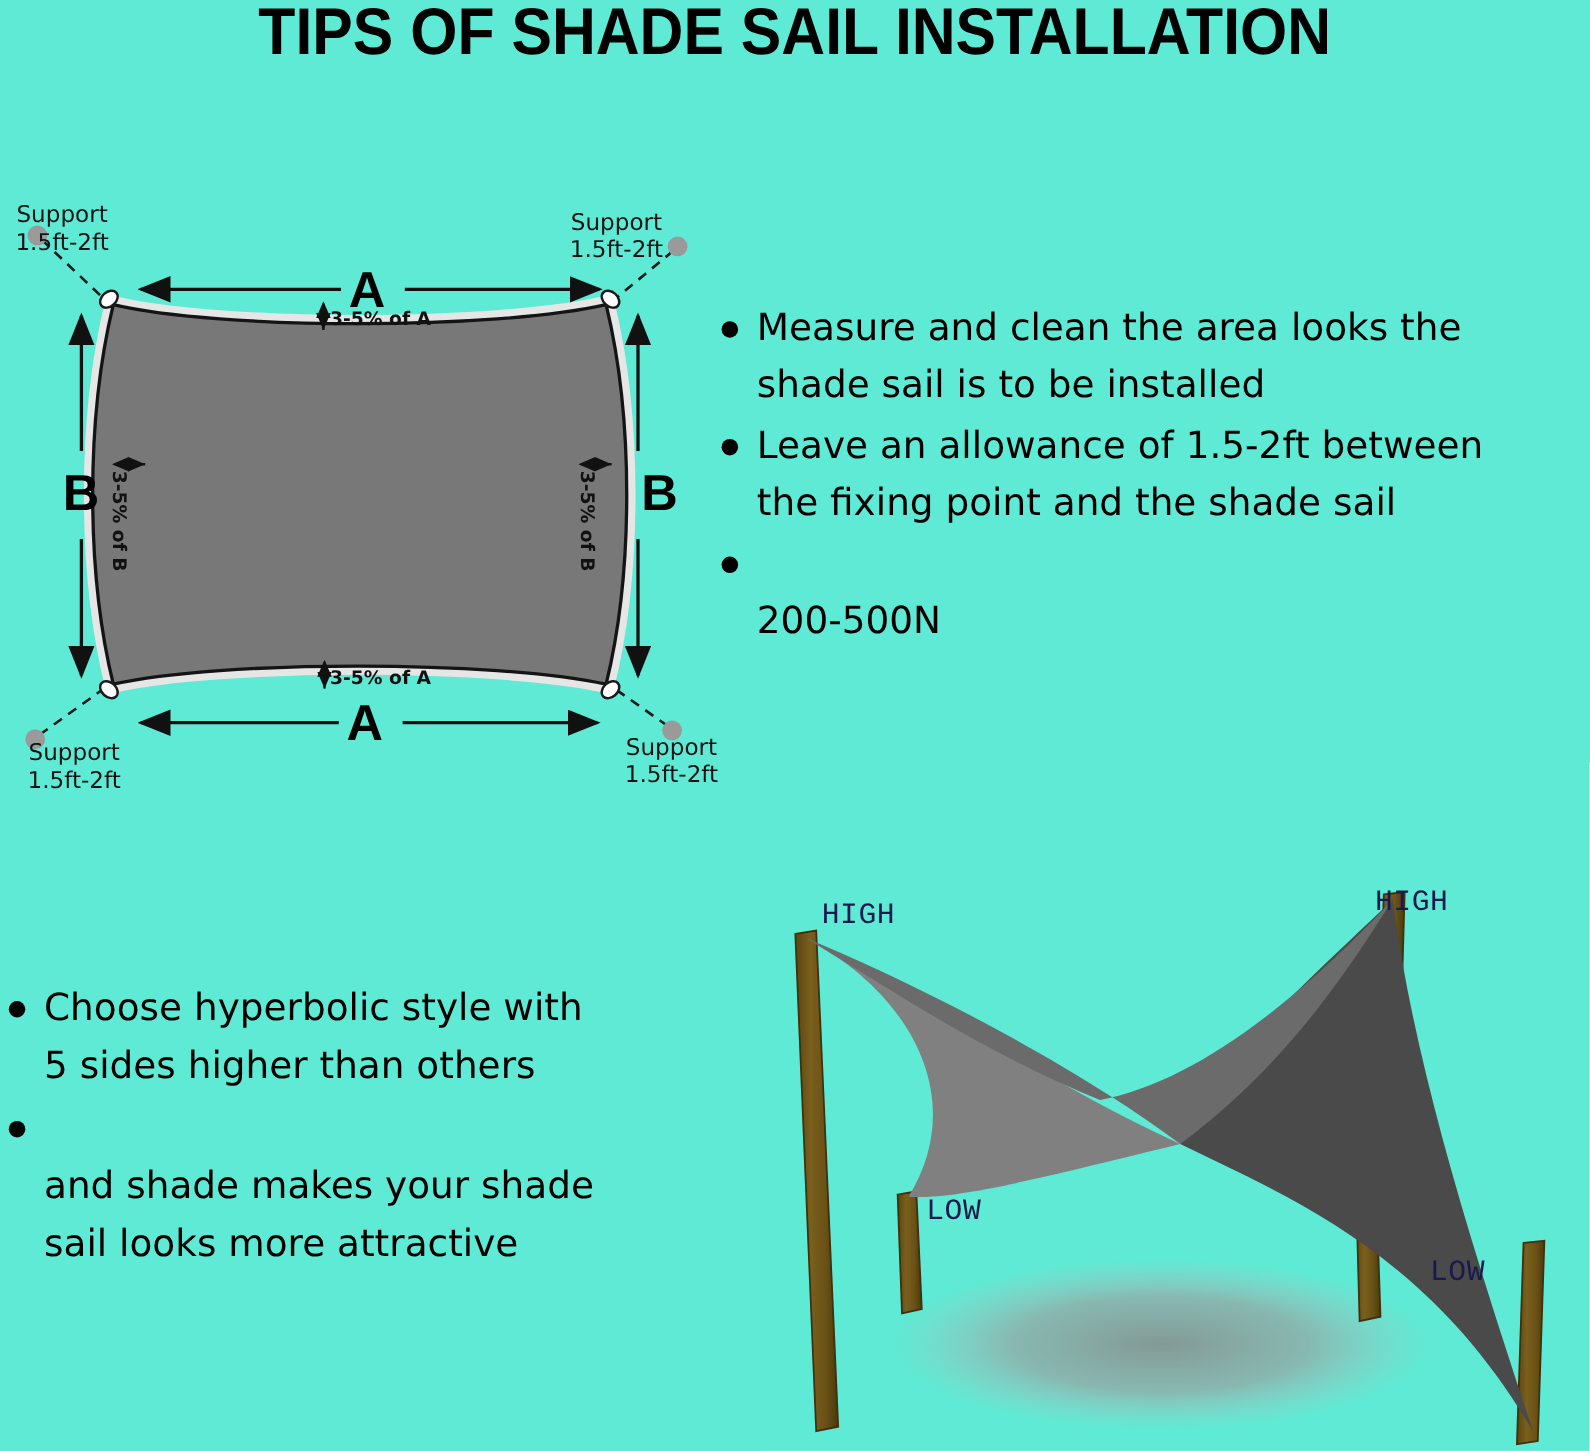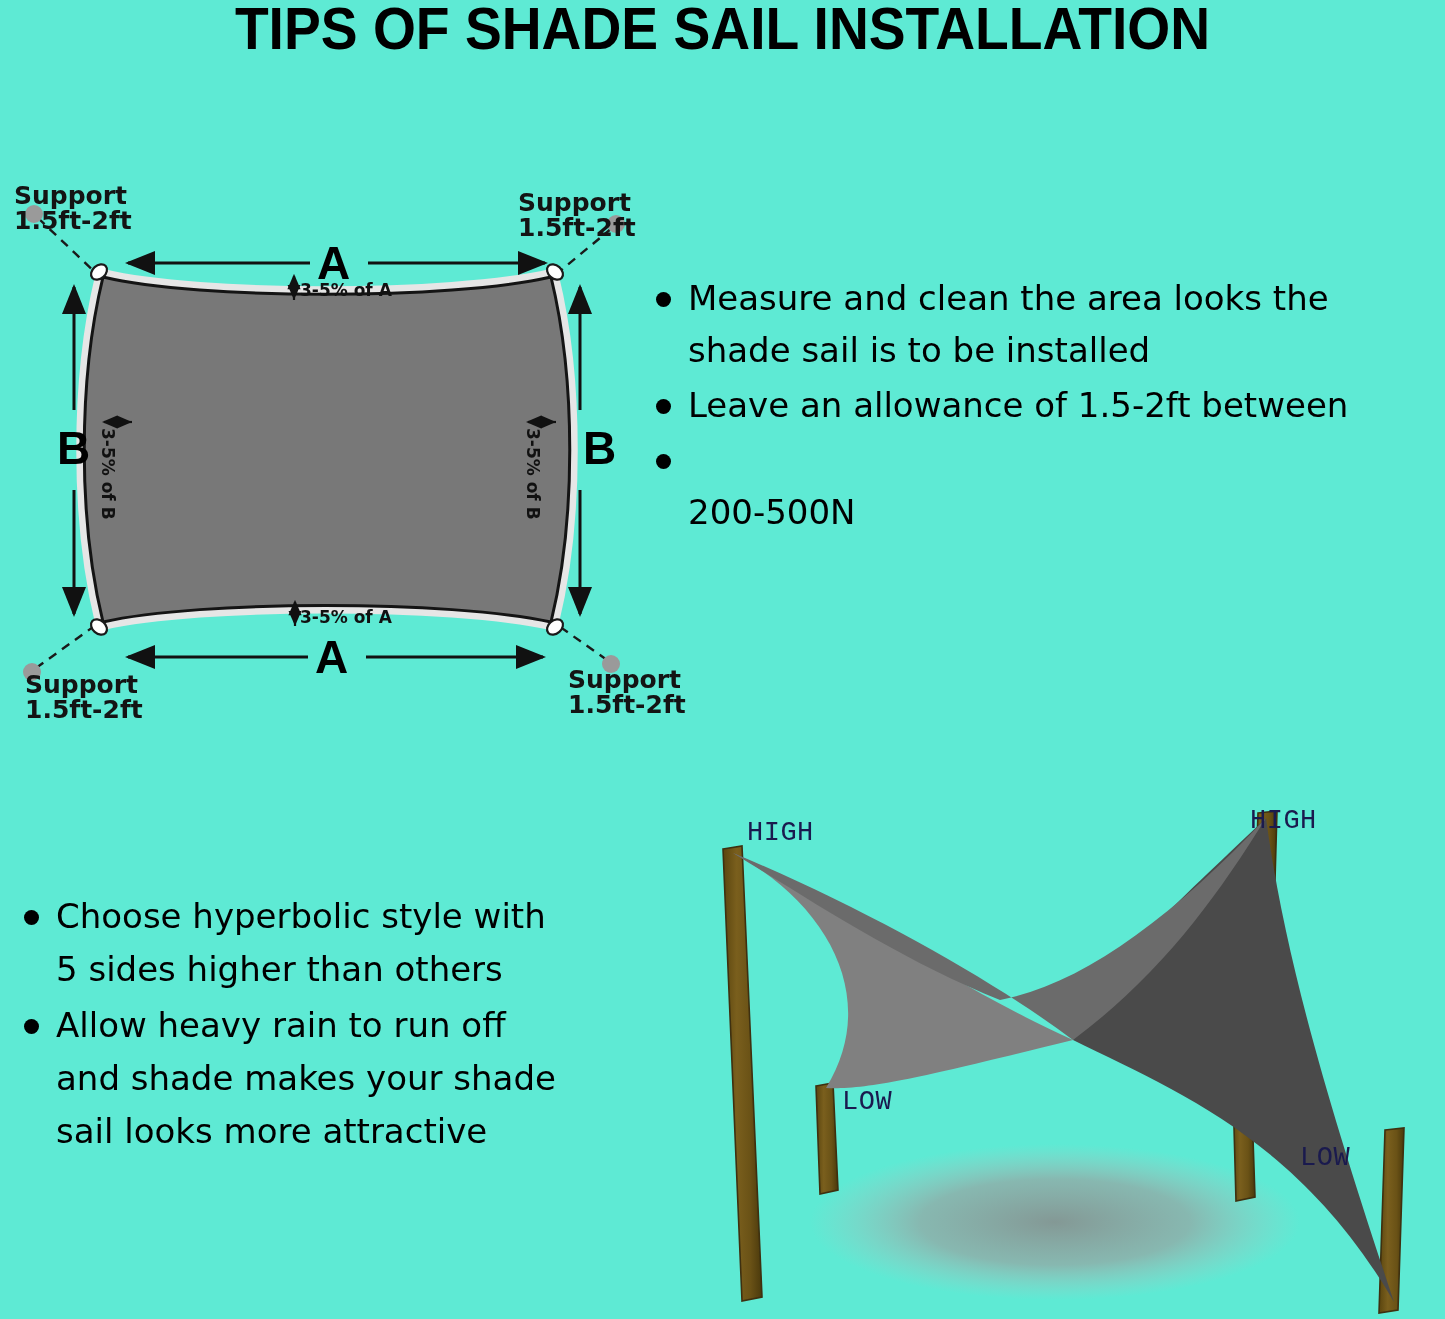--- a/index.html
+++ b/index.html
@@ -38,24 +38,25 @@
   
   .abs {
     position: absolute;
     color: #000000;
     white-space: pre;
   }
 
   
   .support-label {
     font-family: "DejaVu Sans", sans-serif;
-    font-size: 25px;
-    font-weight: 700;
+    font-size: 21px;
+    font-weight: 400;
     line-height: 25px;
     color: #141414;
+    text-align: center;
   }
   .dim-letter {
     font-family: "Liberation Sans", sans-serif;
     font-weight: bold;
     font-size: 46px;
     color: #000000;
     line-height: 46px;
   }
   .pct-label {
     font-family: "DejaVu Sans", sans-serif;
@@ -96,21 +97,21 @@
     width: 800px;
   }
   #bullets-top .bullet-item {
     font-size: 34px;
     line-height: 52px;
     margin-bottom: 3px;
   }
   #bullets-top .dot { top: 20px; }
 
   #bullets-bottom {
-    left: 16px;
+    left: 0px;
     top: 890px;
     width: 620px;
   }
   #bullets-bottom .bullet-item {
     font-size: 34px;
     line-height: 53px;
     margin-bottom: 3px;
   }
   #bullets-bottom .dot { top: 20px; }
 
@@ -276,37 +277,38 @@
 
   <ul id="bullets-top" class="bullet-list">
     <li class="bullet-item">
       <span class="dot"></span>
       <span>Measure and clean the area looks the</span><br>
       <span>shade sail is to be installed</span>
     </li>
     <li class="bullet-item">
       <span class="dot"></span>
       <span>Leave an allowance of 1.5-2ft between</span><br>
+      <span>the fixing point and the shade sail</span>
     </li>
     <li class="bullet-item">
       <span class="dot"></span>
       <br>
       <span>200-500N</span>
     </li>
   </ul>
 
   <ul id="bullets-bottom" class="bullet-list">
     <li class="bullet-item">
       <span class="dot"></span>
       <span>Choose hyperbolic style with</span><br>
       <span>5 sides higher than others</span>
     </li>
     <li class="bullet-item">
       <span class="dot"></span>
-      <span>Allow heavy rain to run off</span><br>
+      <br>
       <span>and shade makes your shade</span><br>
       <span>sail looks more attractive</span>
     </li>
   </ul>
 
   <div class="abs hyp-label" style="left:747px; top:818px;">HIGH</div>
   <div class="abs hyp-label" style="left:1250px; top:806px;">HIGH</div>
   <div class="abs hyp-label" style="left:842px; top:1087px;">LOW</div>
   <div class="abs hyp-label" style="left:1300px; top:1143px;">LOW</div>
 

